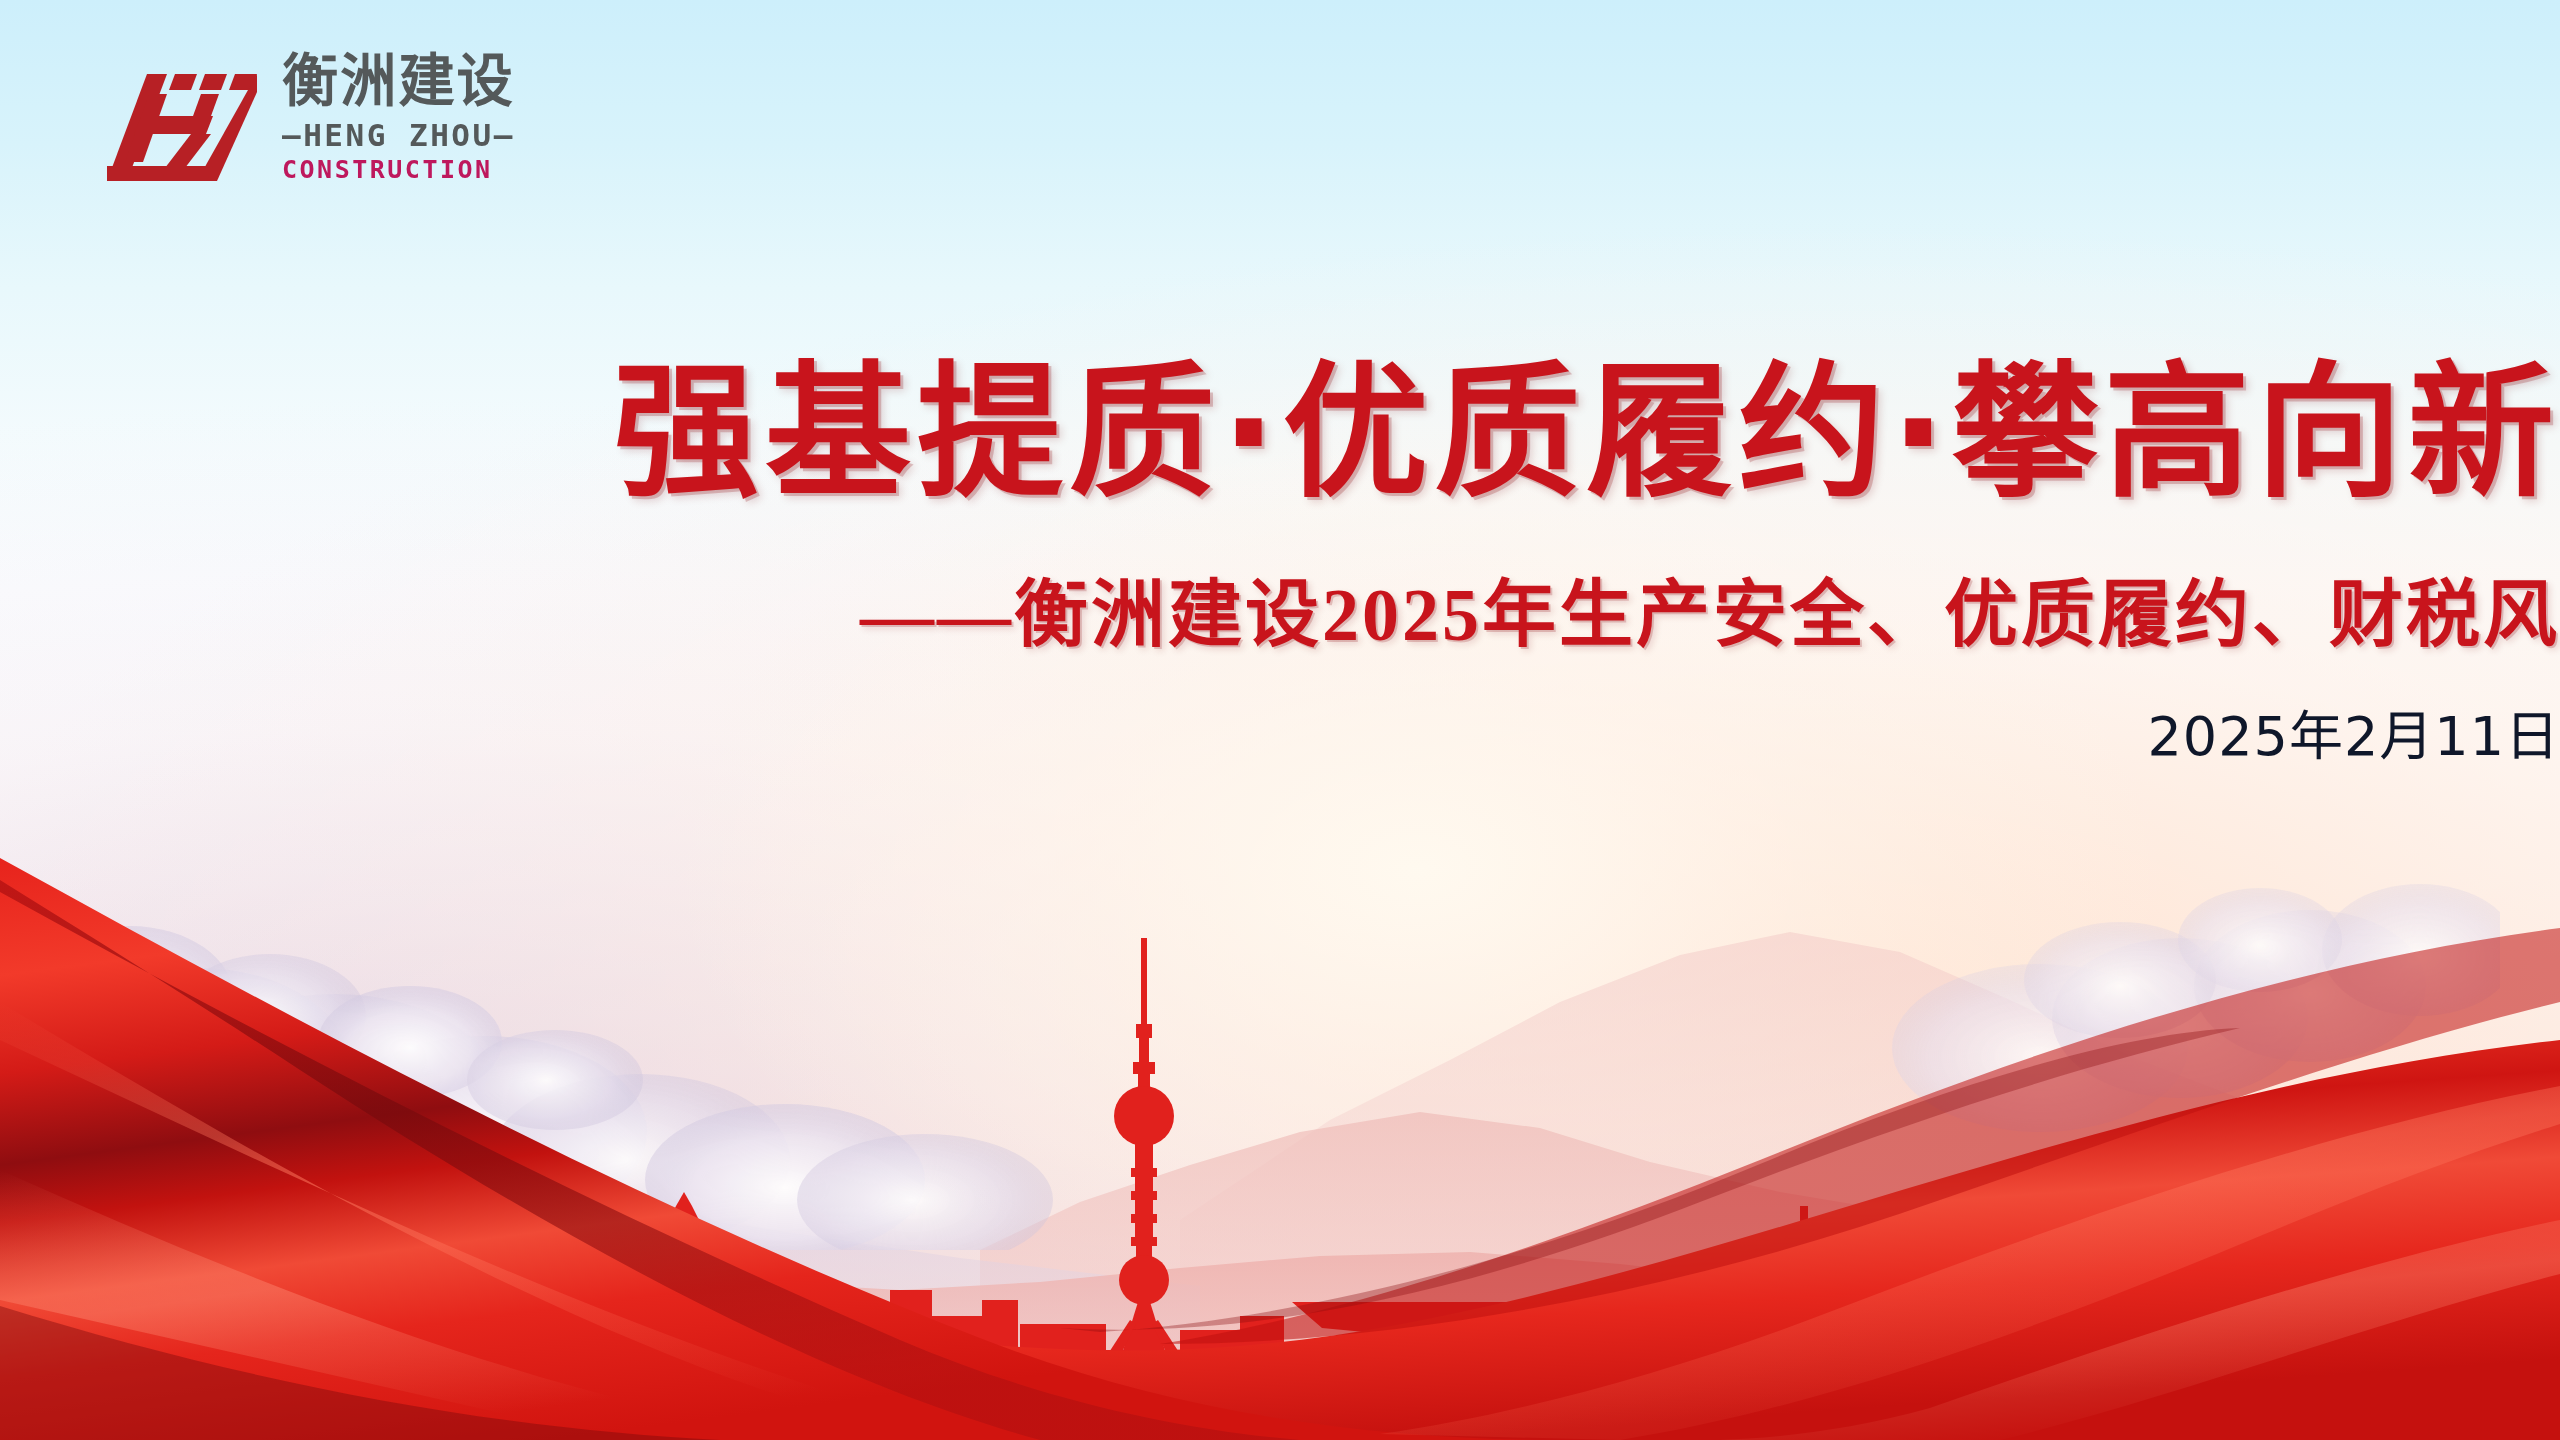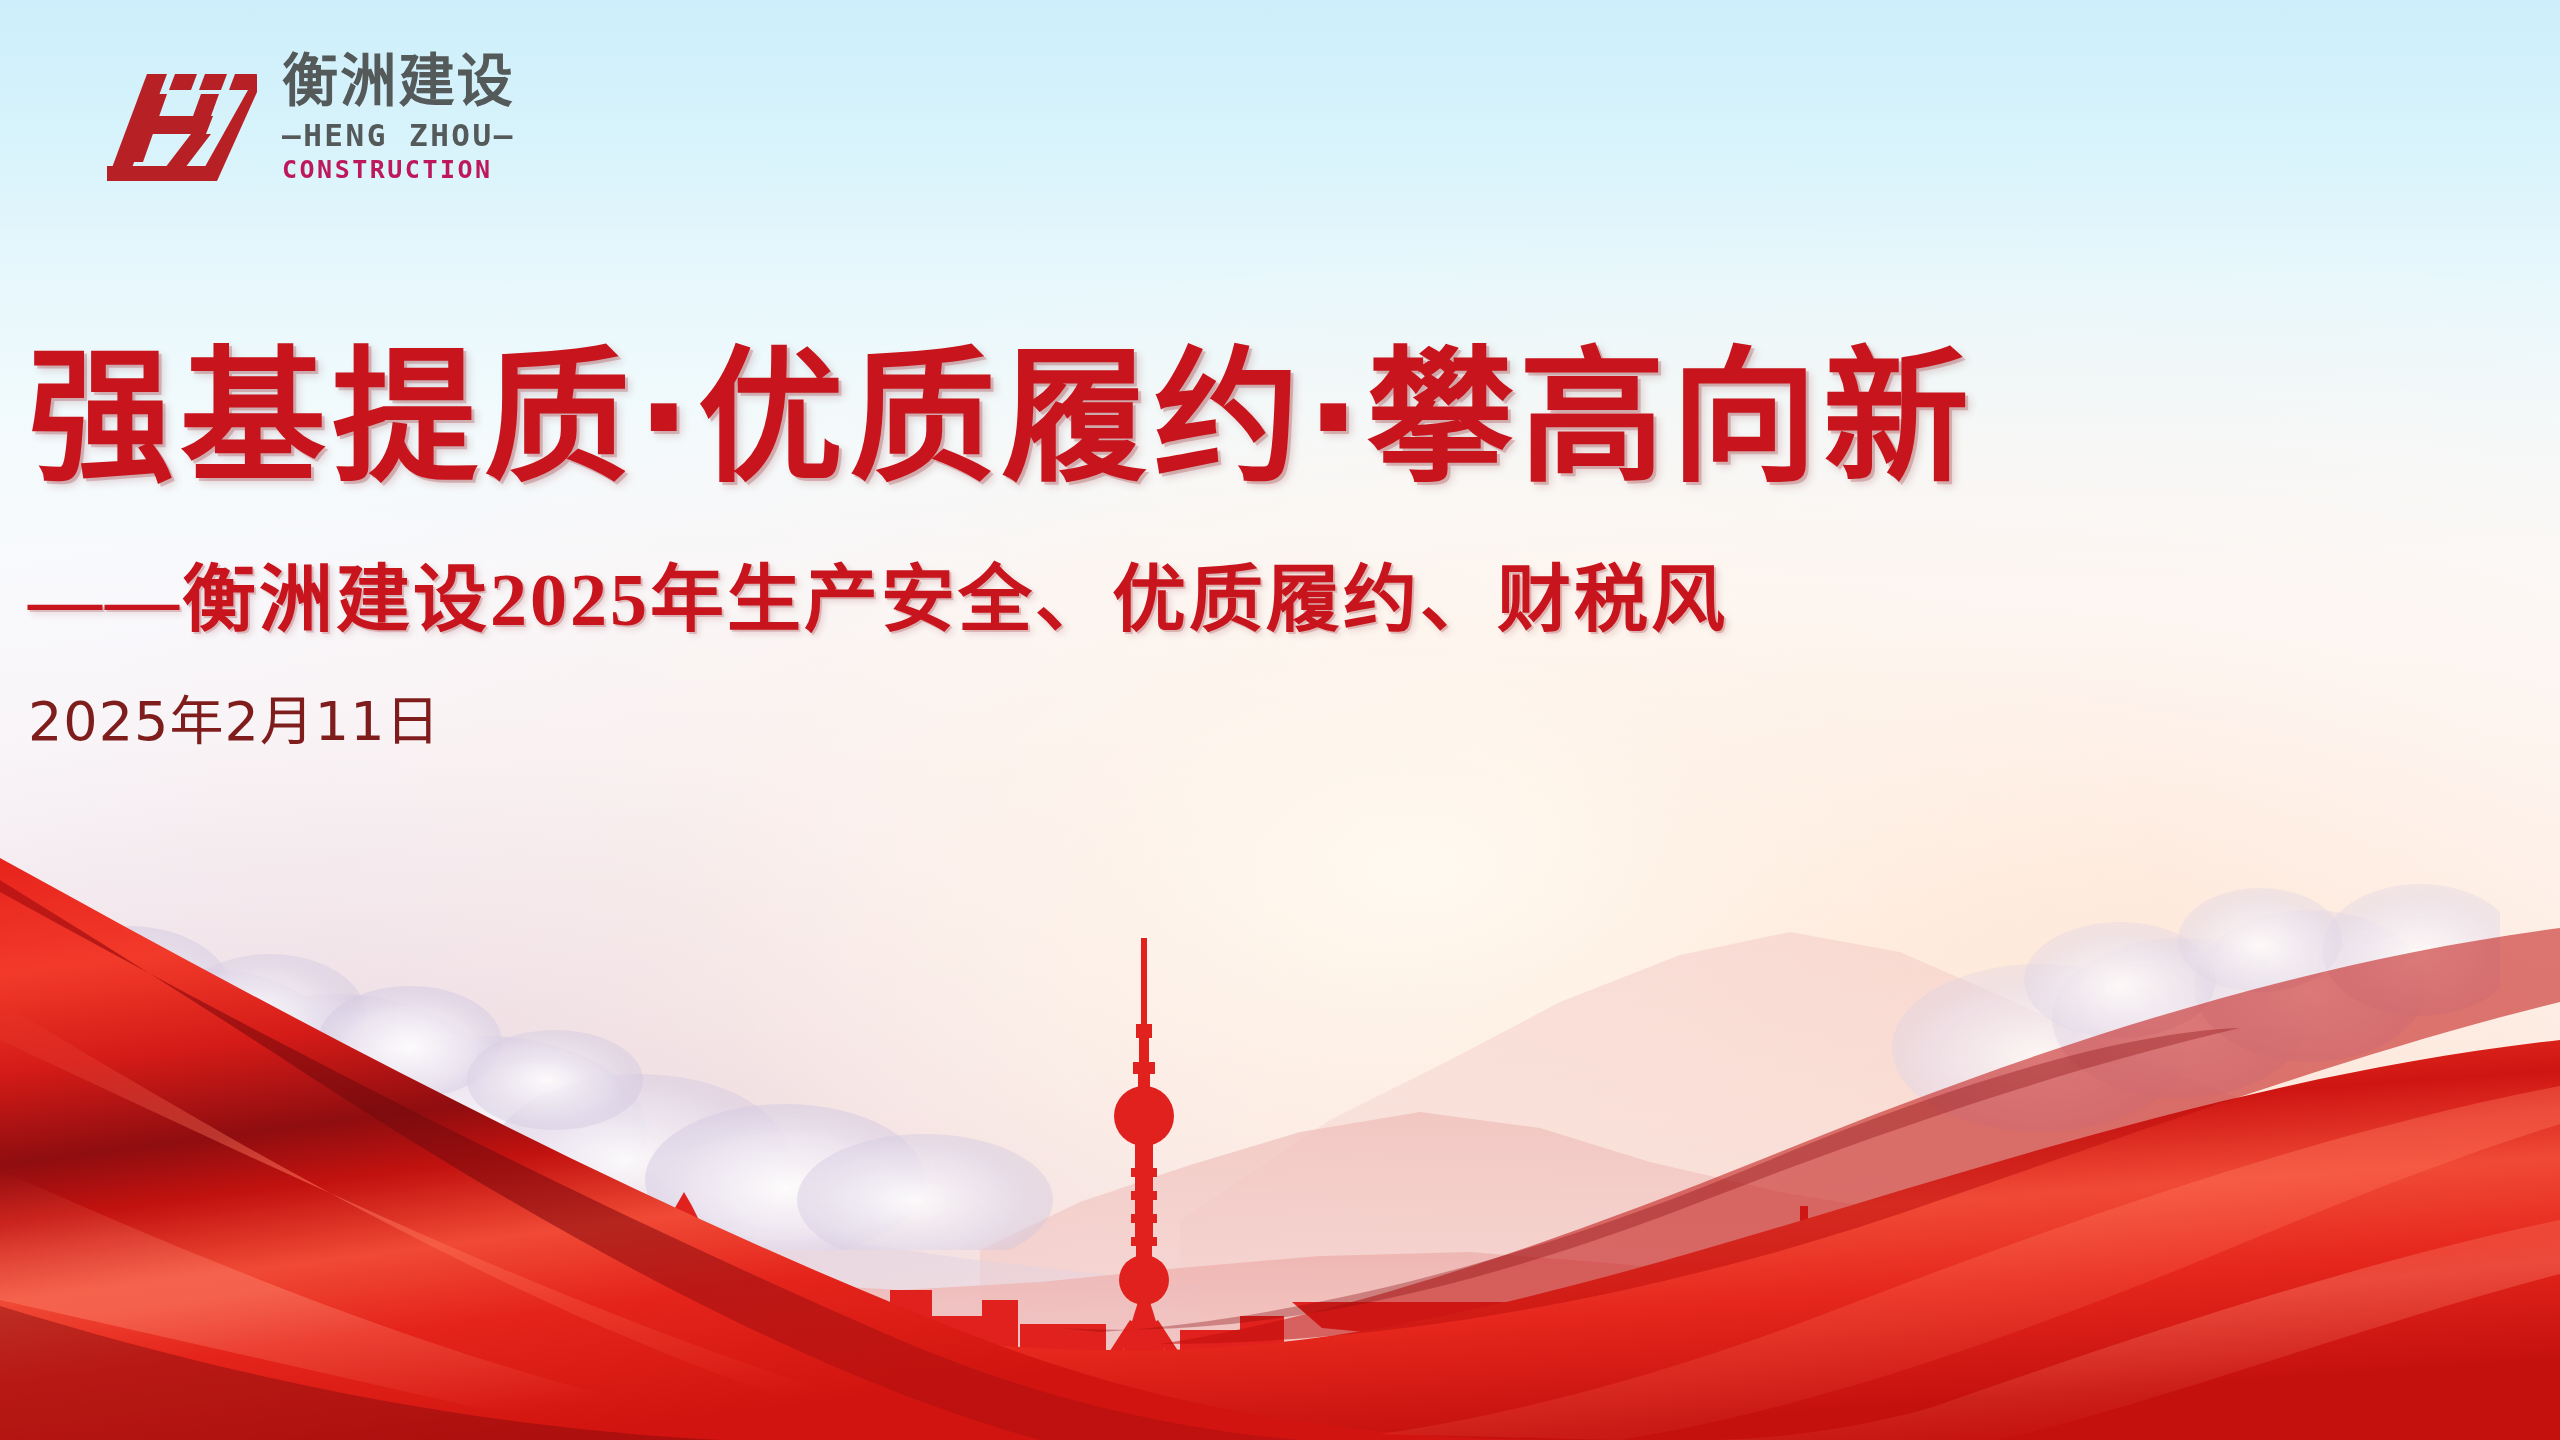--- a/index.html
+++ b/index.html
@@ -146,22 +146,22 @@
     line-height: 1.22;
     white-space: nowrap;
     font-family: "DejaVu Sans Mono", "Liberation Mono", monospace;
   }
 
   
   .content {
     position: absolute;
     left: 0;
     right: 0;
-    top: 340px;
-    text-align: left;
+    top: 355px;
+    text-align: right;
     pointer-events: none;
     padding-left: 28px;
   }
 
   .headline {
     font-size: 146px;
     font-weight: 900;
     color: #c8141c;
     letter-spacing: 6px;
     line-height: 1.06;
@@ -185,21 +185,21 @@
     text-shadow:
        2px 2px 0 rgba(140,10,14,0.20),
        4px 4px 7px rgba(120,8,12,0.14);
   }
   .subtitle .line { display: block; white-space: nowrap; }
 
   .date {
     margin-top: 38px;
     font-size: 54px;
     font-weight: 400;
-    color: #7f1d1d;
+    color: #0f172a;
     letter-spacing: 1px;
     line-height: 1;
     font-family: "DejaVu Sans", "Liberation Sans", sans-serif;
   }
 </style>
 </head>
 <body>
 
 <div id="stage">
 

